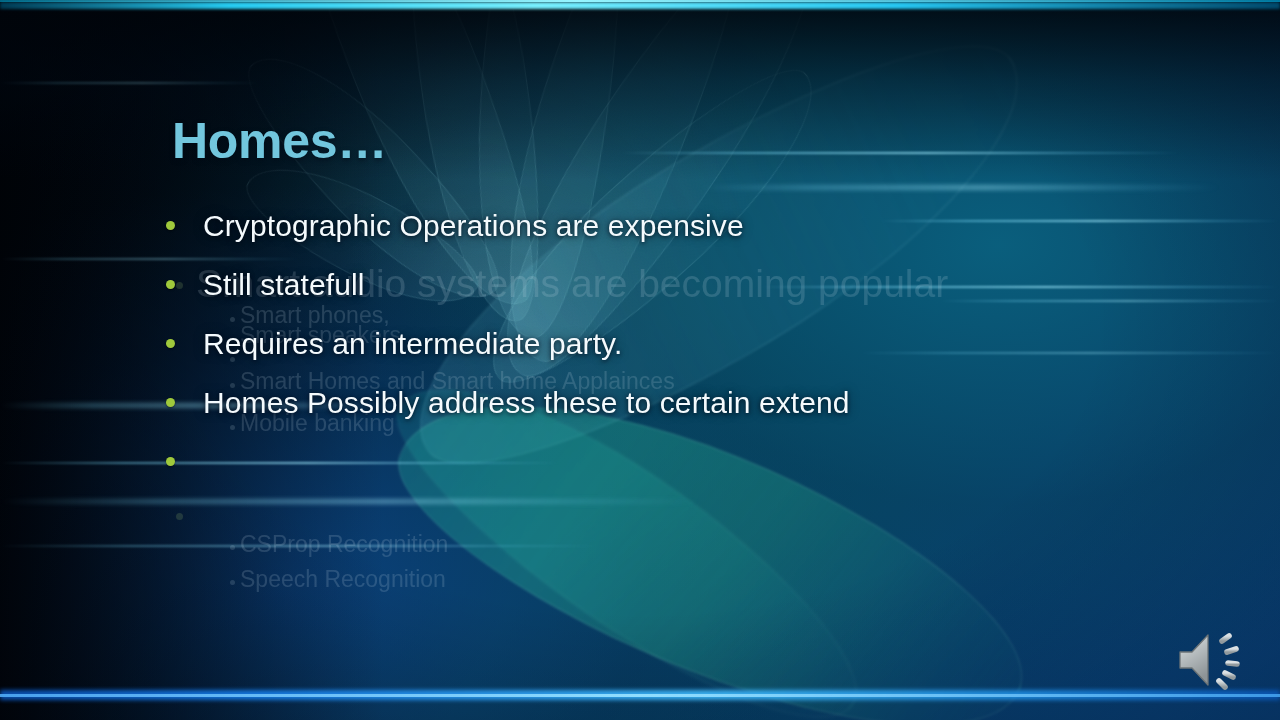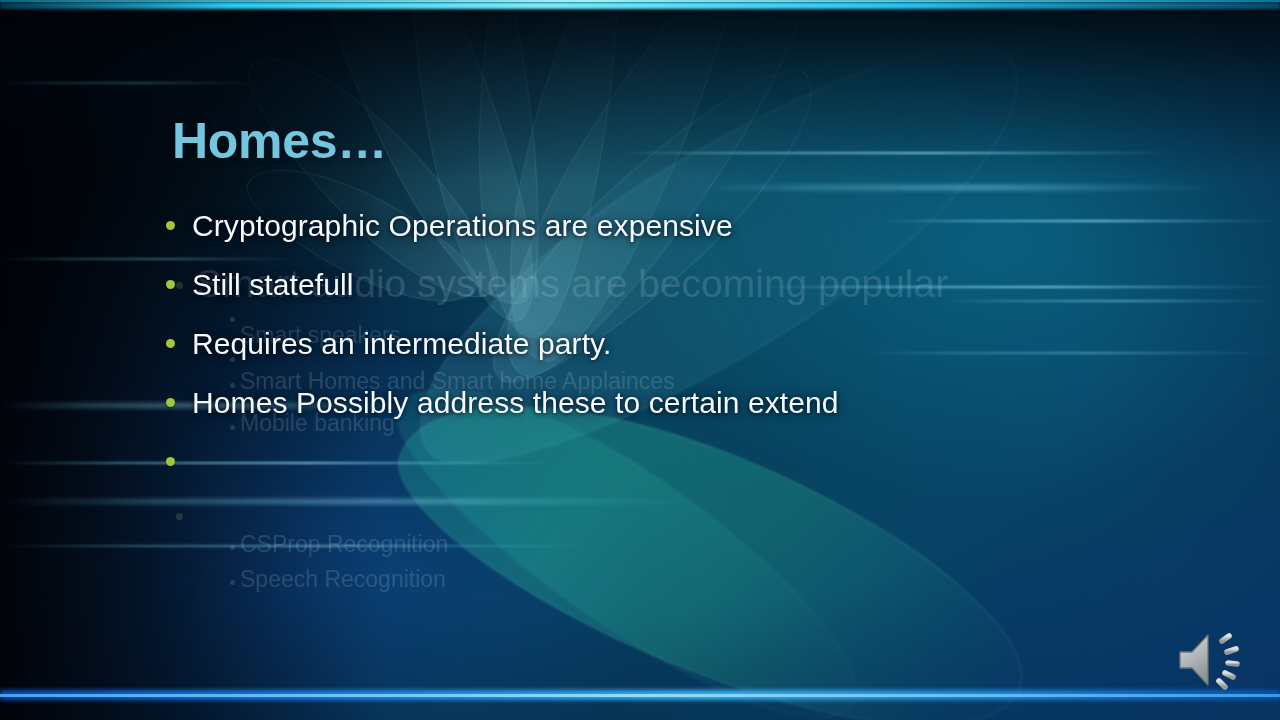--- a/index.html
+++ b/index.html
@@ -179,20 +179,21 @@
     flex: 0 0 auto;
     margin-right: 17px;
     box-shadow: 0 1px 2px rgba(0,0,0,0.45);
   }
   .bullet-text {
     font-size: 30px;
     color: #f4fafd;
     letter-spacing: 0.1px;
     text-shadow: 0 1px 4px rgba(0,8,18,0.75), 0 0 12px rgba(0,10,25,0.45);
     white-space: nowrap;
+    margin-left: 11px;
   }
 
   
   .speaker-icon {
     position: absolute;
     left: 1176px;
     top: 628px;
     width: 76px;
     height: 64px;
   }
@@ -239,20 +240,21 @@
   <div class="top-beam"></div>
   <div class="top-beam2"></div>
   <div class="bottom-beam"></div>
   <div class="bottom-beam2"></div>
 
   <div class="ghost-layer">
     <div class="ghost-dot" style="left:176px; top:282px;"></div>
     <div class="ghost lvl1" style="top:262px;">Smart audio systems are becoming popular</div>
 
     <div class="ghost-dot small" style="left:230px; top:317px;"></div>
+    <div class="ghost lvl2" style="top:302px;">Smart phones,</div>
 
     <div class="ghost-dot small" style="left:230px; top:357px;"></div>
     <div class="ghost lvl2" style="top:322px;">Smart speakers</div>
 
     <div class="ghost-dot small" style="left:230px; top:383px;"></div>
     <div class="ghost lvl2" style="top:368px;">Smart Homes and Smart home Applainces</div>
 
     <div class="ghost-dot small" style="left:230px; top:425px;"></div>
     <div class="ghost lvl2" style="top:410px;">Mobile banking</div>
 

